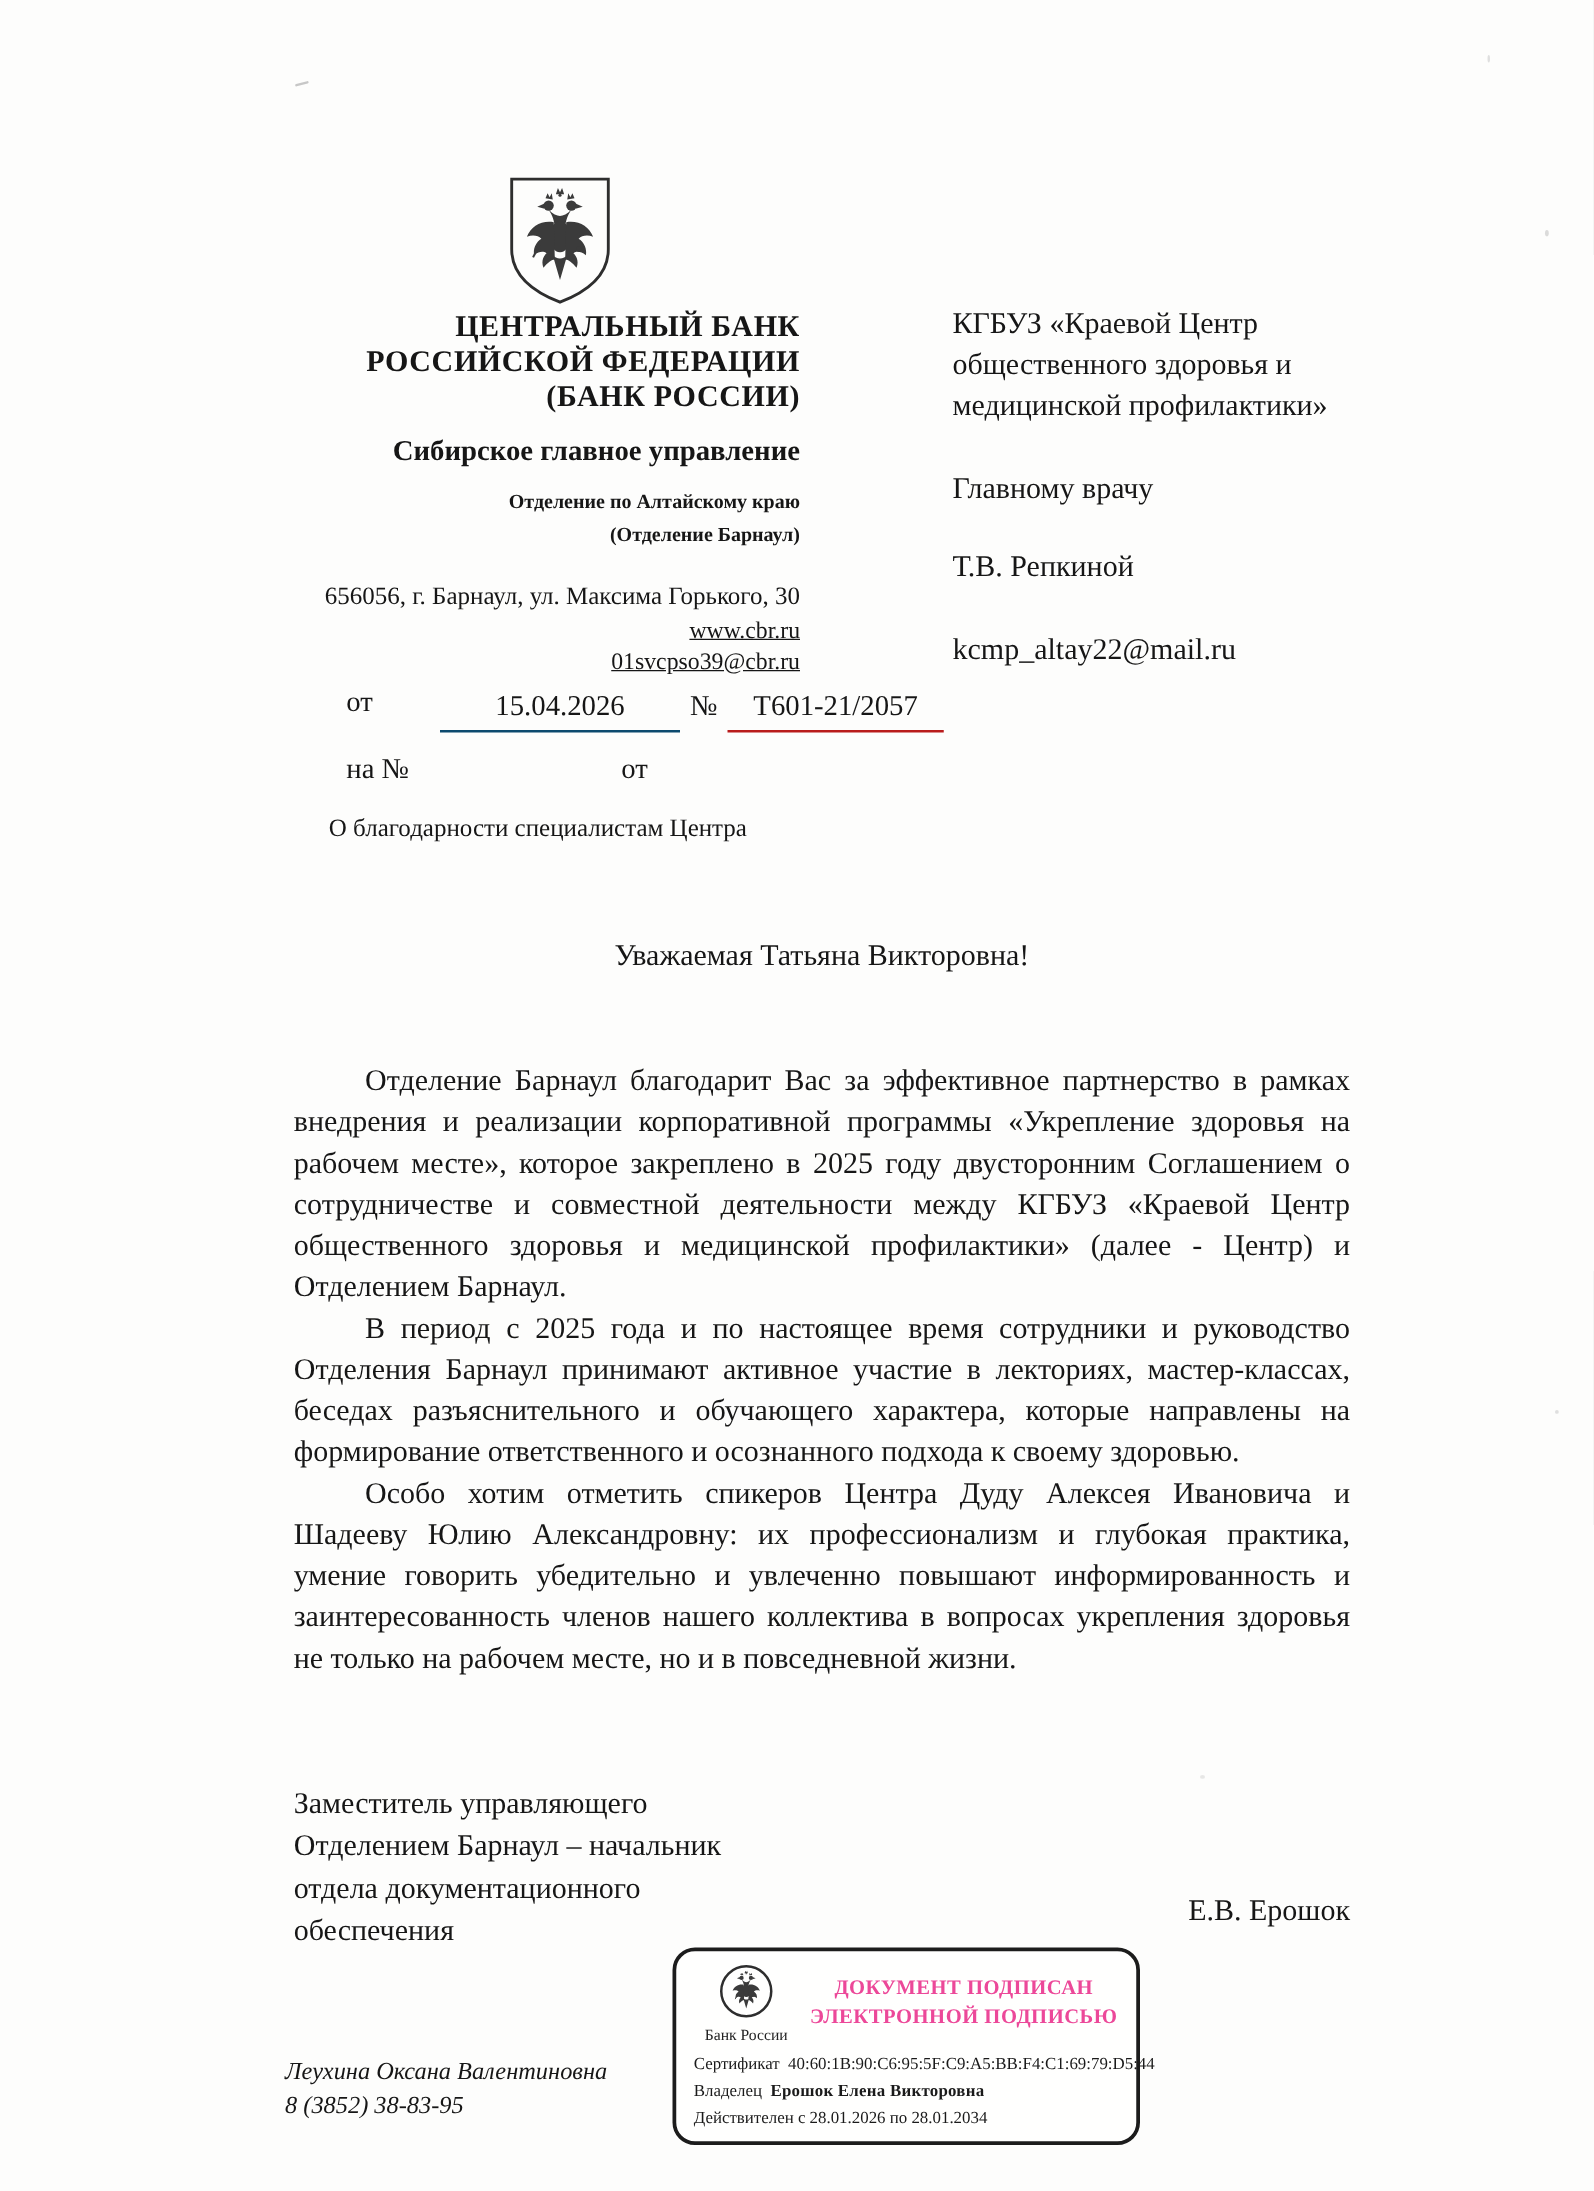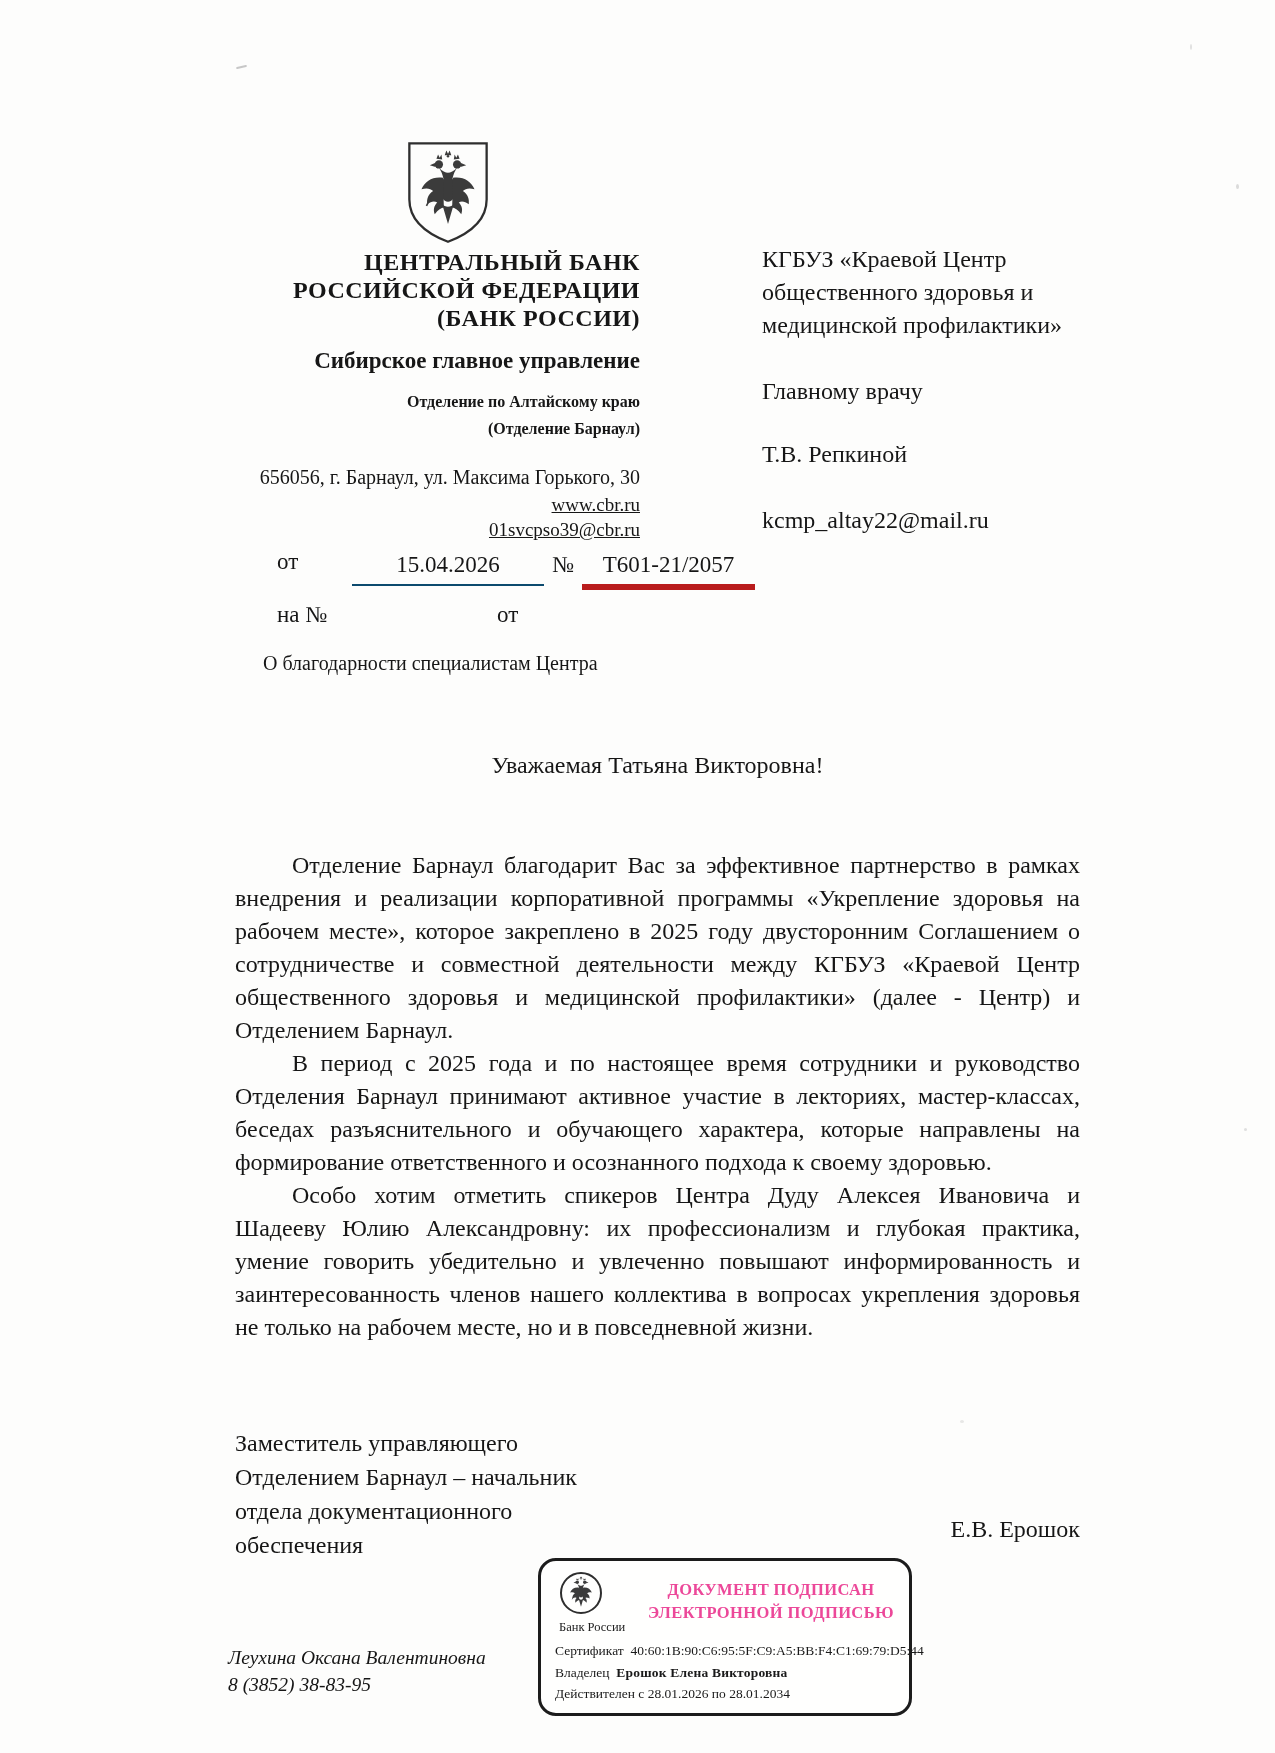--- a/index.html
+++ b/index.html
@@ -22,21 +22,21 @@
   .site      { font-size:19px; margin-top:5px; text-decoration:underline; }
   .mail      { font-size:19px; margin-top:3px; text-decoration:underline; }
 
   
   .ref-label { font-size:23px; }
   .ref-from       { left:277px; top:549px; }
   .ref-date-field { left:352px; top:552px; width:192px; text-align:center; font-size:23px;
                     border-bottom:2px solid #0c4a6e; padding-bottom:6px; }
   .ref-no         { left:552px; top:552px; }
   .ref-num-field  { left:582px; top:552px; width:173px; text-align:center; font-size:23px;
-                    border-bottom:6px solid #b91c1c; padding-bottom:6px; }
+                    border-bottom:2px solid #b91c1c; padding-bottom:6px; }
   .ref-reply      { left:277px; top:602px; }
   .ref-reply-from { left:497px; top:602px; }
   .subject        { left:263px; top:652px; font-size:20px; }
 
   
   .head-right { left:762px; top:243px; width:335px; font-size:24px; line-height:33px; }
   .recipient-position { margin-top:33px; }
   .recipient-name     { margin-top:30px; }
   .recipient-email    { margin-top:33px; }
 
@@ -45,21 +45,21 @@
   .body-text  { left:235px; top:849px; width:845px; font-size:24px; line-height:33px; text-align:justify; }
   .body-text p { margin:0; text-indent:57px; }
 
   
   .sig-block { left:235px; top:1426px; width:440px; font-size:24px; line-height:34px; }
   .sig-name  { left:880px; top:1516px; width:200px; text-align:right; font-size:24px; }
 
   
   .stamp { left:538px; top:1558px; width:368px; height:152px;
            border:3px solid #1c1c1c; border-radius:18px; background:#fffffe; }
-  .stamp-logo  { left:18px; top:10px; width:76px; text-align:left; }
+  .stamp-logo  { left:18px; top:10px; width:76px; text-align:center; }
   .stamp-logo-label { font-size:12.5px; margin-top:1px; color:#222; }
   .stamp-title { left:98px; top:17px; right:6px; text-align:center; font-size:16.5px;
                  font-weight:bold; line-height:23px; letter-spacing:0.4px; color:#ec4899; }
   .stamp-row   { left:14px; font-size:13.5px; white-space:nowrap; color:#1a1a1a; }
   .stamp-row b { letter-spacing:0.2px; }
   .stamp-cert     { top:82px;  }
   .stamp-owner    { top:104px; }
   .stamp-validity { top:125px; }
 
   

